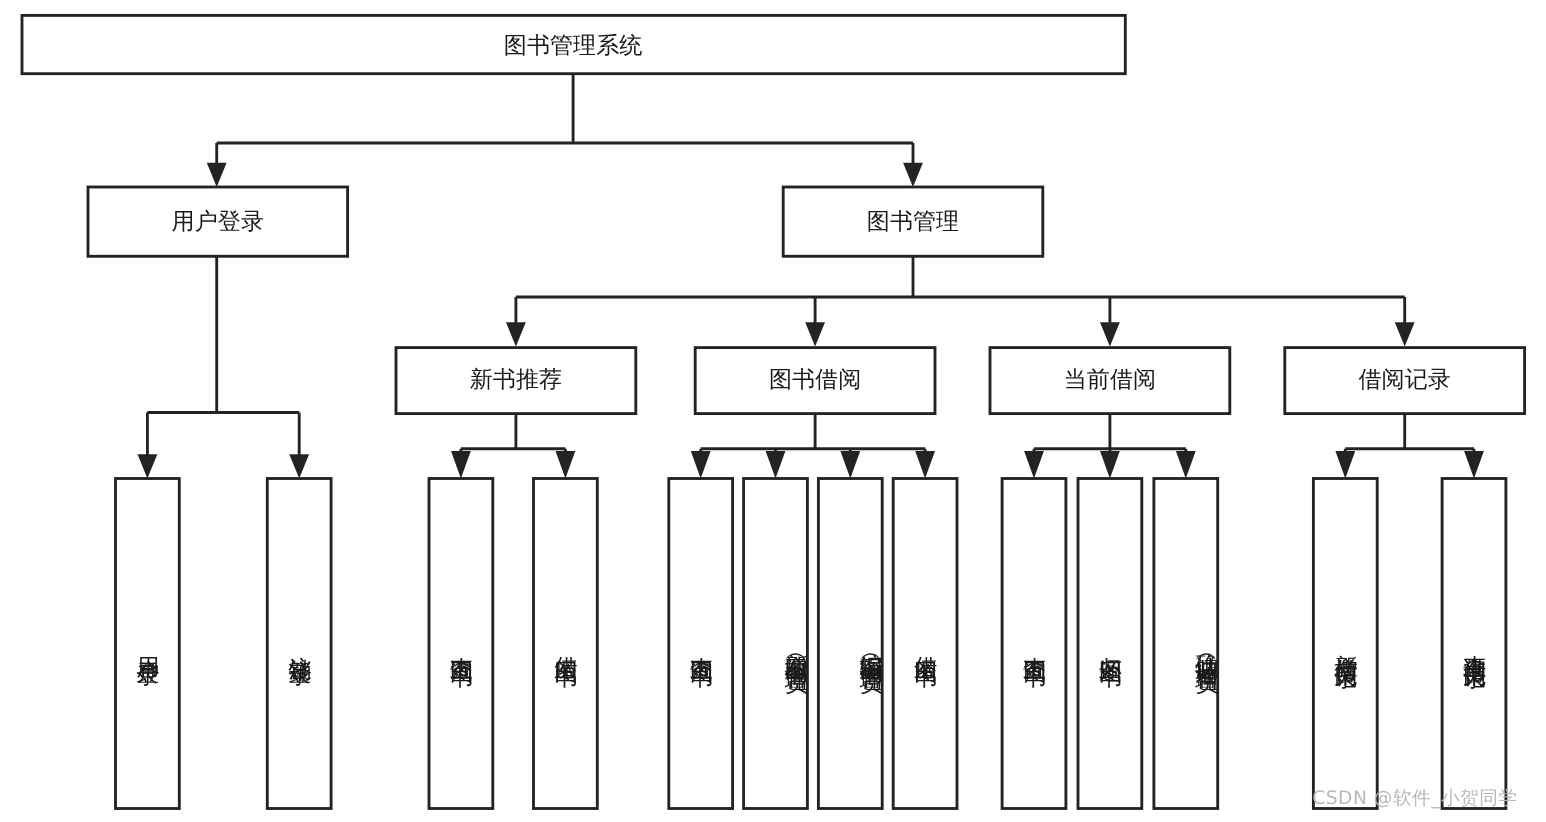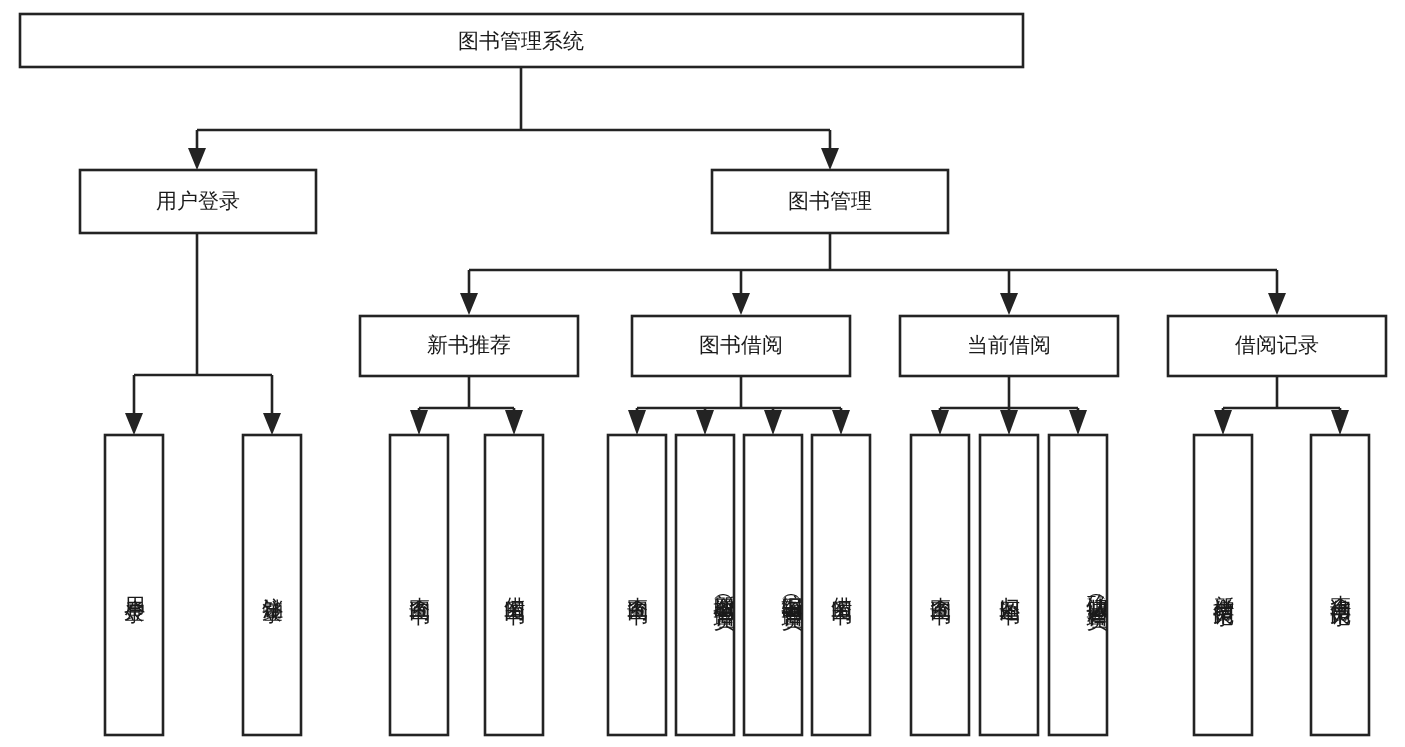--- a/index.html
+++ b/index.html
@@ -225,14 +225,15 @@
   <div class="vlabel topped" style="left:744px; top:441px; width:58px; height:294px;">编辑图书（管理员）</div>
   <div class="vlabel centered" style="left:812px; top:435px; width:58px; height:300px;">借阅图书</div>
 
   <div class="vlabel centered" style="left:911px; top:435px; width:58px; height:300px;">查询图书</div>
   <div class="vlabel centered" style="left:980px; top:435px; width:58px; height:300px;">归还图书</div>
   <div class="vlabel topped" style="left:1049px; top:441px; width:58px; height:294px;">确认归还（管理员）</div>
 
   <div class="vlabel centered" style="left:1194px; top:435px; width:58px; height:300px;">新增借阅记录</div>
   <div class="vlabel centered" style="left:1311px; top:435px; width:58px; height:300px;">查询借阅记录</div>
 
+  <div id="watermark">CSDN @软件_小贺同学</div>
 
 </div>
 
 </body></html>

